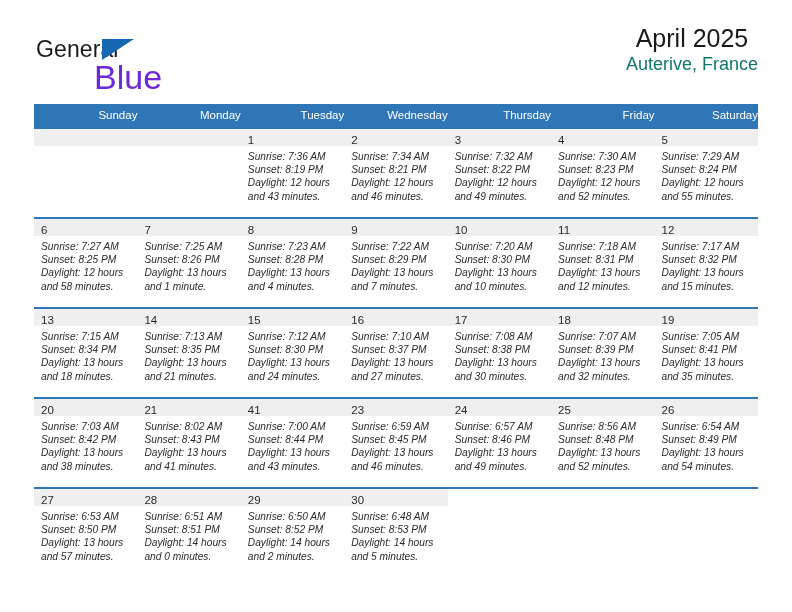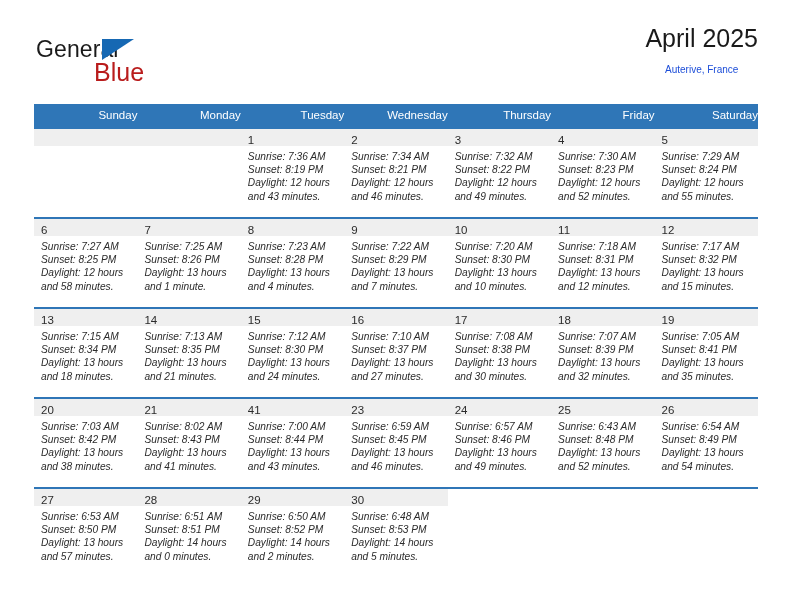--- a/index.html
+++ b/index.html
@@ -50,41 +50,41 @@
     top: 3px;
     width: 0;
     height: 0;
     border-left: 32px solid #1668b3;
     border-bottom: 21px solid transparent;
   }
   .logo-blue {
     position: absolute;
     left: 58px;
     top: 22px;
-    font-size: 25px;
-    color: #b91c1c;
+    font-size: 34px;
+    color: #6d28d9;
     font-family: "Liberation Sans", sans-serif;
   }
   .title-block {
     position: absolute;
     right: 34px;
     top: 23px;
     text-align: center;
   }
   .cal-title {
     font-size: 25px;
     color: #1a1a1a;
     line-height: 30px;
     white-space: nowrap;
   }
   .cal-sub {
-    font-size: 10px;
-    color: #1d4ed8;
+    font-size: 18px;
+    color: #0f766e;
     line-height: 22px;
-    margin-top: 6px;
+    margin-top: 0;
     white-space: nowrap;
   }
 
   
   .cal-wrap {
     position: absolute;
     left: 34px;
     top: 104px;
     width: 724px;
   }
@@ -447,21 +447,21 @@
                   <div class="line">Sunrise: 6:57 AM</div>
                   <div class="line">Sunset: 8:46 PM</div>
                   <div class="line wrap">Daylight: 13 hours and 49 minutes.</div>
                 </div>
               </div>
             </td>
             <td>
               <div class="cell">
                 <div class="daynum-strip"><span class="daynum">25</span></div>
                 <div class="cell-body">
-                  <div class="line">Sunrise: 6:43 AM</div>
+                  <div class="line">Sunrise: 8:56 AM</div>
                   <div class="line">Sunset: 8:48 PM</div>
                   <div class="line wrap">Daylight: 13 hours and 52 minutes.</div>
                 </div>
               </div>
             </td>
             <td>
               <div class="cell">
                 <div class="daynum-strip"><span class="daynum">26</span></div>
                 <div class="cell-body">
                   <div class="line">Sunrise: 6:54 AM</div>

